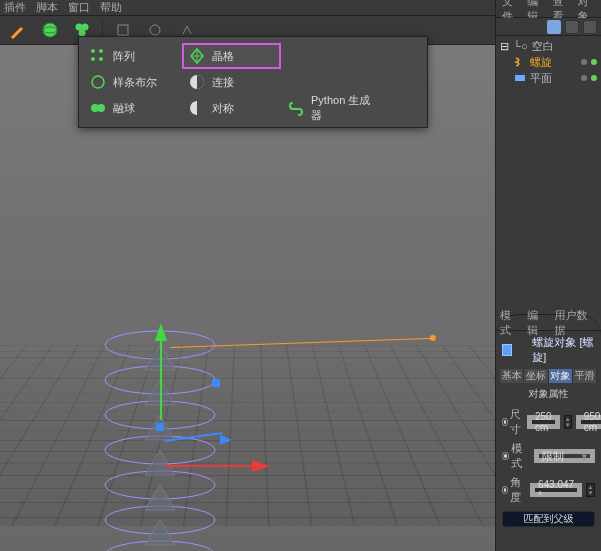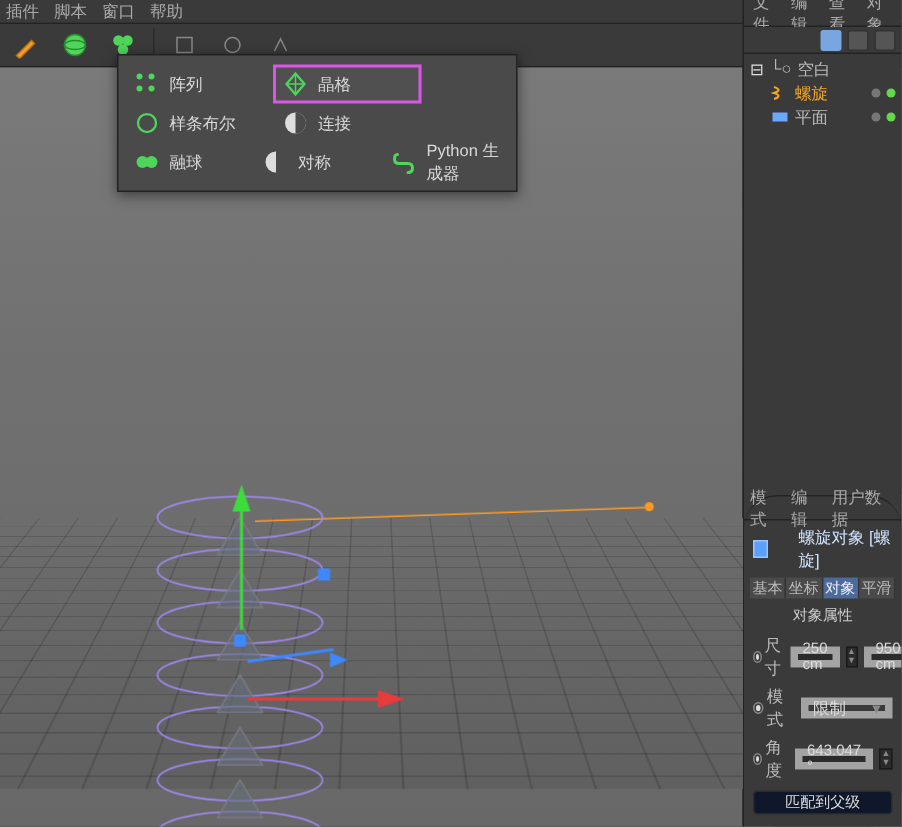--- a/index.html
+++ b/index.html
@@ -39,42 +39,42 @@
   .orange-line::after { content:""; position:absolute; right:-6px; top:-3px; width:6px;height:6px; background:#ff9a20; border-radius:50%; }
 
   .blue-handle { position:absolute; width:8px; height:8px; background:#3c88ff; }
 
   
   .spiral { position:absolute; left:95px; top:280px; width:130px; height:260px; }
   .spiral ellipse { fill:none; stroke:#a88cff; stroke-width:1; }
   .spiral .wedge { fill:rgba(100,110,120,.6); stroke:#7a7a88; stroke-width:1; }
 
   
-  .popup { position:absolute; left:78px; top:36px; width:267px; background:#4a4a4a; border:1px solid #222; box-shadow: 0 2px 8px rgba(0,0,0,.5); padding:6px 4px; z-index:10; }
+  .popup { position:absolute; left:78px; top:36px; width:350px; background:#4a4a4a; border:1px solid #222; box-shadow: 0 2px 8px rgba(0,0,0,.5); padding:6px 4px; z-index:10; }
   .popup-row { display:flex; }
   .popup-cell { width: 99px; height: 26px; display:flex; align-items:center; gap:6px; padding-left:6px; color:#d8d8d8; cursor:pointer; }
   .popup-cell.highlight { outline:2px solid #d956e8; outline-offset:-2px; background:#505050;text-align:center; }
   .p-icon { width:18px; height:18px; display:flex; align-items:center; justify-content:center; }
 
   
   .right { position:absolute; right:0; top:0; width:106px; height:551px; background:#3a3a3a; border-left:1px solid #222; display:flex; flex-direction:column; }
   .r-tabs { height:18px; background:#383838; display:flex; align-items:center; justify-content:flex-end; gap:8px; padding:0 6px; color:#aaa; font-size:10px; border-bottom:1px solid #222;}
   .tiny-toolbar { height:18px; background:#3a3a3a; display:flex; align-items:center; justify-content:flex-end; gap:4px; padding:0 4px; border-bottom:1px solid #222; }
   .tiny-btn { width:14px; height:14px; border-radius:2px; }
 
   .hierarchy { flex:0 0 auto; background:#3a3a3a; padding:2px 4px 4px 4px; }
   .h-row { display:flex; align-items:center; gap:4px; height:16px; color:#bbb; }
   .h-dot { width:6px;height:6px;border-radius:50%; }
   .h-dot.green{background:#62d94a;} .h-dot.grey{background:#777;}
   .obj-icon { width:12px;height:12px; }
   .helix-name { color:#f6a623; }
 
   .empty-mid { flex:1; background:#3a3a3a; }
 
-  .attr { flex:0 0 auto; background:#3a3a3a; border-top:1px solid #222; padding-bottom:8px;border-radius:22px; }
+  .attr { flex:0 0 auto; background:#3a3a3a; border-top:1px solid #222; padding-bottom:24px;border-radius:22px; }
   .attr-tabbar { height:16px; display:flex; align-items:center; justify-content:flex-end; gap:6px; color:#aaa; font-size:10px; padding:0 4px; border-bottom:1px solid #222; }
   .attr-title { display:flex; align-items:center; gap:20px; padding:4px 6px; color:#cfe3ff; font-size:10px; }
   .attr-title .cube { width:12px;height:12px; background:#5aa0ff; border:1px solid #9cc4ff; }
   .tabs-row { display:flex; gap:0; padding:0 4px; }
   .mini-tab { flex:1; height:14px; font-size:10px; display:flex; align-items:center; justify-content:center; background:#4a4a4a; color:#bbb; border-right:1px solid #333; }
   .mini-tab.active { background:#4c6a9a; color:#eef; }
   .section-title { padding:4px 6px; color:#ccc; font-size:10px;text-align:center; }
   .prop { display:flex; align-items:center; gap:4px; padding:2px 6px; }
   .prop label { width:28px; color:#bbb; font-size:10px; display:flex; align-items:center; gap:2px; }
   .radio { width:8px;height:8px;border:1px solid #888;border-radius:50%; display:inline-block; position:relative; }

